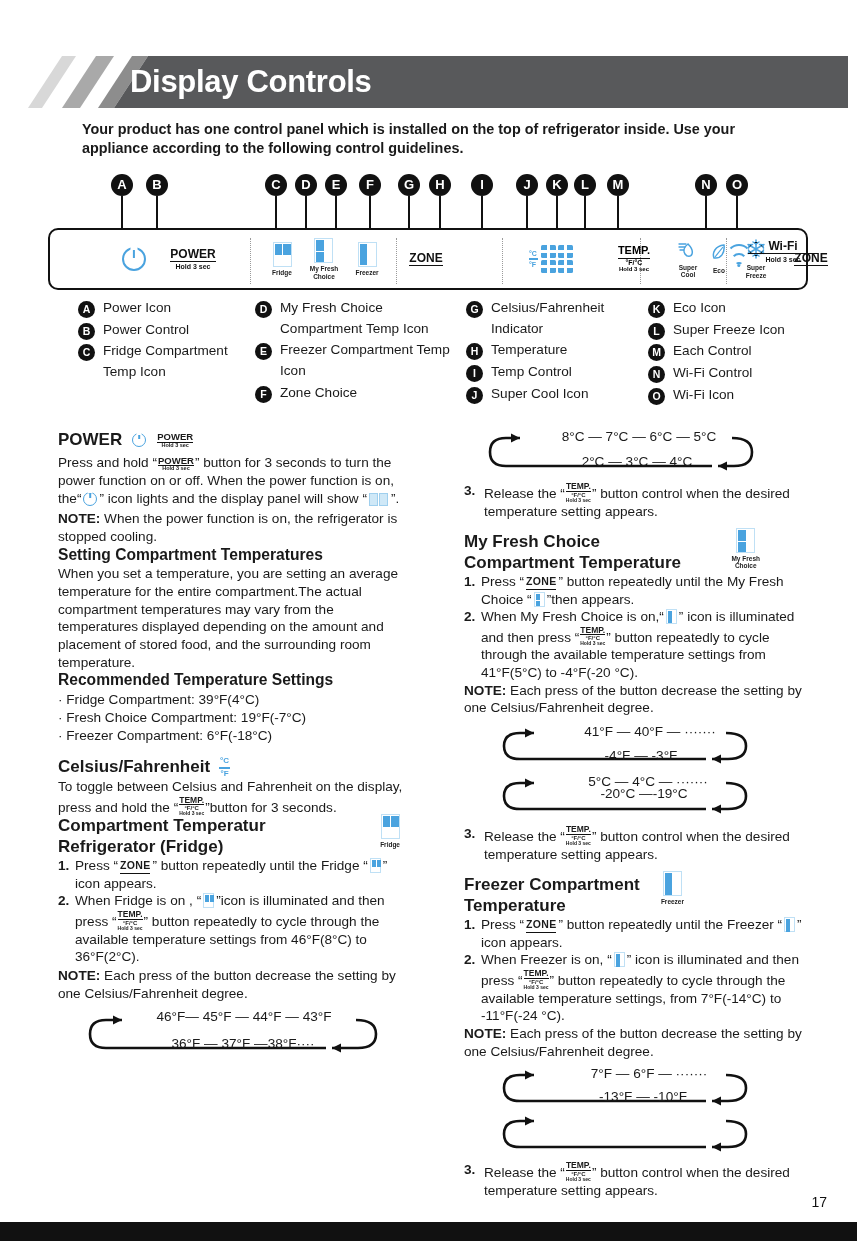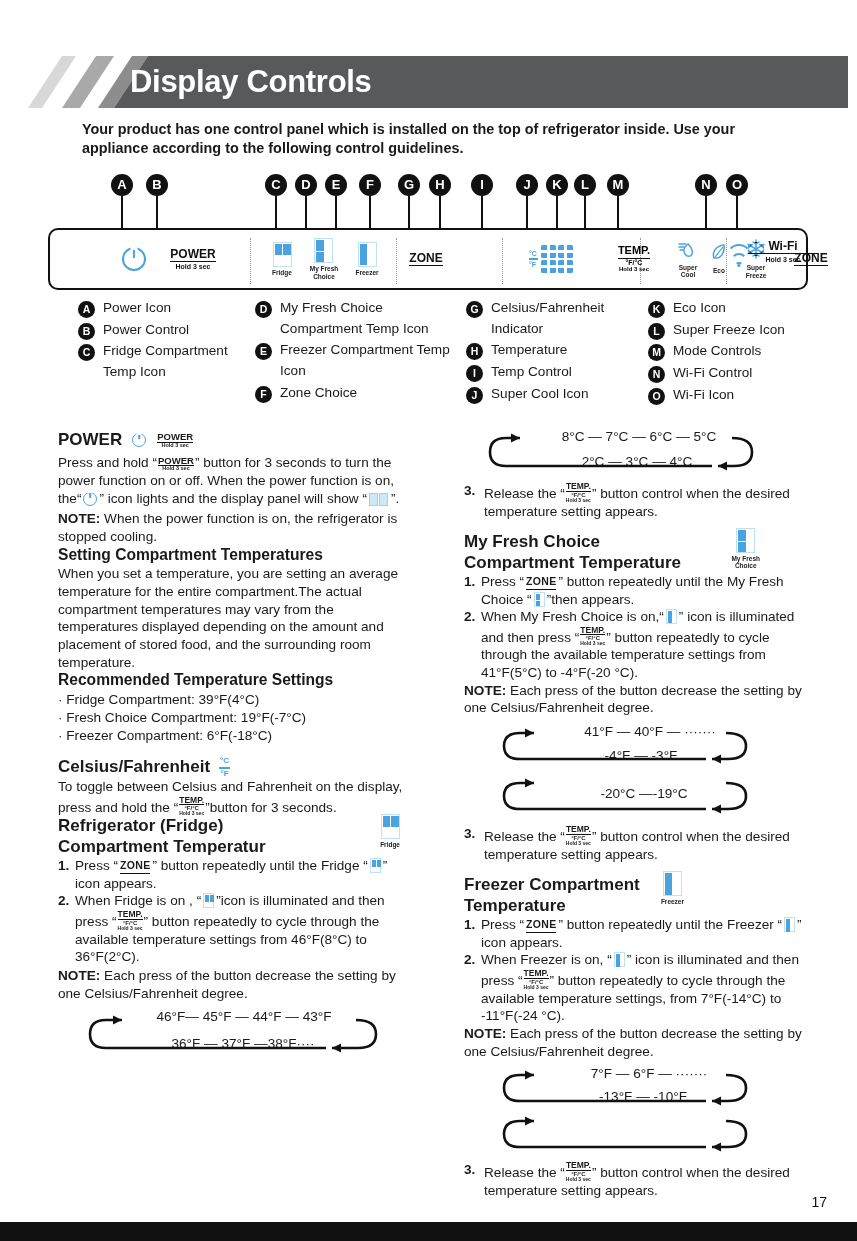--- a/index.html
+++ b/index.html
@@ -421,21 +421,21 @@
     </div>
   <div class="legend lg-col3" id="lg3">
       <div class="lg-item"><span class="lg-bub">G</span><span>Celsius/Fahrenheit Indicator</span></div>
       <div class="lg-item"><span class="lg-bub">H</span><span>Temperature</span></div>
       <div class="lg-item"><span class="lg-bub">I</span><span>Temp Control</span></div>
       <div class="lg-item"><span class="lg-bub">J</span><span>Super Cool Icon</span></div>
     </div>
   <div class="legend lg-col4" id="lg4">
       <div class="lg-item"><span class="lg-bub">K</span><span>Eco Icon</span></div>
       <div class="lg-item"><span class="lg-bub">L</span><span>Super Freeze Icon</span></div>
-      <div class="lg-item"><span class="lg-bub">M</span><span>Mode Controls</span></div>
+      <div class="lg-item"><span class="lg-bub">M</span><span>Each Control</span></div>
       <div class="lg-item"><span class="lg-bub">N</span><span>Wi-Fi Control</span></div>
       <div class="lg-item"><span class="lg-bub">O</span><span>Wi-Fi Icon</span></div>
     </div>
 
   <div class="col colL">
 
     <div style="display:flex;align-items:center;gap:8px;margin-bottom:4px">
       <h3 class="secbig">POWER</h3>
       <span class="mini-pwrico"></span>
       <span class="mini-power">
@@ -460,22 +460,22 @@
       <h3 class="secbig">Celsius/Fahrenheit</h3>
       <span class="cf-inline">
         <span>°C</span>
         <span class="bar"></span>
         <span>°F</span>
       </span>
     </div>
     <p class="tx mb"><span>To toggle between Celsius and Fahrenheit on the display, press and hold the “</span><span class="mini-temp"><span class="m1">TEMP.</span><span class="m2">°F/°C</span><span class="m3">Hold 3 sec</span></span><span>”button for 3 seconds.</span></p>
 
     <div class="head-ico">
+      <h3 class="secbig">Compartment Temperatur</h3>
       <h3 class="secbig">Refrigerator (Fridge)</h3>
-      <h3 class="secbig">Compartment Temperatur</h3>
       <div class="ic">
         <div class="icon-col">
           <div class="fr-icon">
             <i style="left:1px;top:1px;width:7.5px;height:11px"></i>
             <i style="left:9.5px;top:1px;width:7.5px;height:11px"></i>
           </div>
           <div class="fr-cap">Fridge</div>
         </div>
       </div>
     </div>
@@ -547,20 +547,21 @@
       <div class="row1" style="padding-left:32px">41°F — 40°F —  ·······</div>
       <div class="row2" style="padding-left:14px;top:24px">-4°F   —   -3°F</div>
     </div>
     <div class="cyc" style="height:46px;margin-top:-2px">
       <svg width="280" height="46" viewBox="0 0 280 46" style="left:28px">
         <path d="M42 10 L28 10 Q12 10 12 23 Q12 36 28 36 L214 36" fill="none" stroke="#111" stroke-width="2.6"></path>
         <path d="M42 10 l-9 -4.5 v9 z" fill="#111"></path>
         <path d="M234 10 Q254 10 254 23 Q254 36 236 36 L220 36" fill="none" stroke="#111" stroke-width="2.6"></path>
         <path d="M220 36 l9 -4.5 v9 z" fill="#111"></path>
       </svg>
+      <div class="row1" style="padding-left:28px">5°C  —  4°C  —  ·······</div>
       <div class="row2" style="padding-left:20px;top:12px">-20°C —-19°C</div>
     </div>
     <div class="num-row" style="padding-left:20px">
       <span class="n">3.</span><span> Release the “</span><span class="mini-temp"><span class="m1">TEMP.</span><span class="m2">°F/°C</span><span class="m3">Hold 3 sec</span></span><span>” button control when the desired temperature setting appears.</span>
     </div>
 
     <div class="head-ico" style="margin-top:12px">
       <h3 class="secbig">Freezer Compartment</h3>
       <h3 class="secbig">Temperature</h3>
       <div class="ic" style="right:120px;top:-4px">

